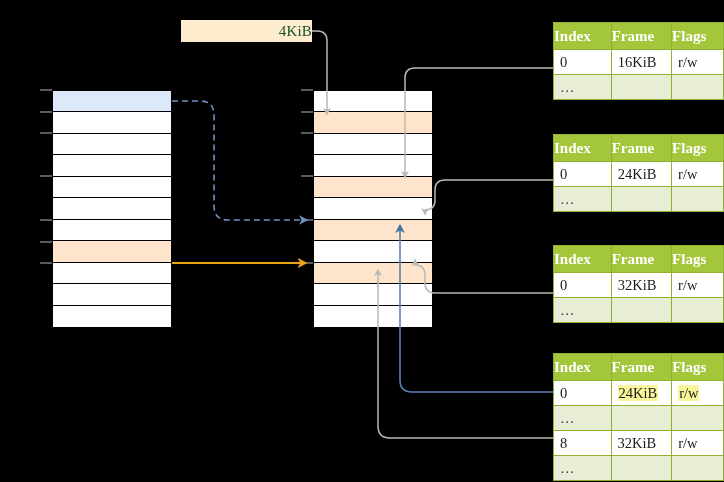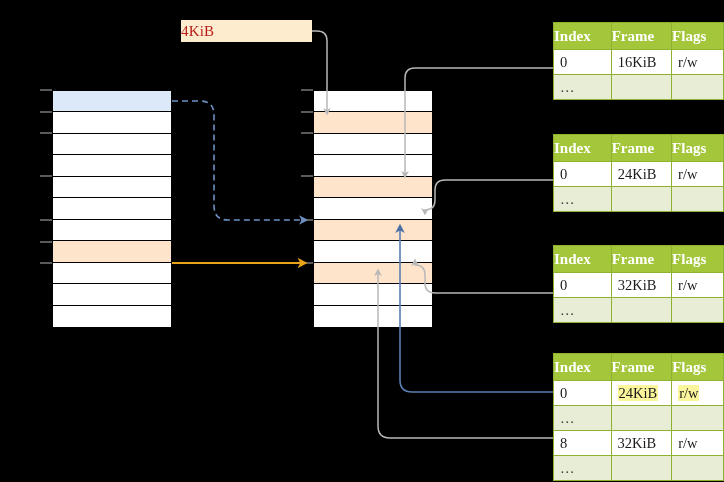--- a/index.html
+++ b/index.html
@@ -20,23 +20,23 @@
     left: 0;
     top: 0;
     width: 724px;
     height: 482px;
   }
 
   
   .label-box {
     position: absolute;
     background: #fdeccd;
-    color: #b91c1c;
+    color: #14532d;
     font-size: 15px;
-    text-align: left;
+    text-align: right;
     line-height: 22px;
     letter-spacing: 0.2px;
   }
 
   
   .mem-col {
     position: absolute;
     border: 1.4px solid #000000;
     box-sizing: border-box;
     background: #ffffff;

